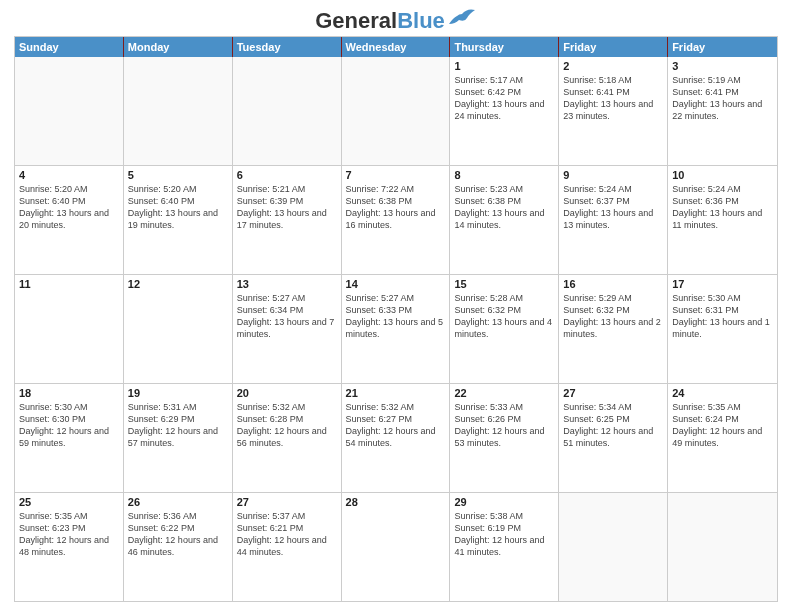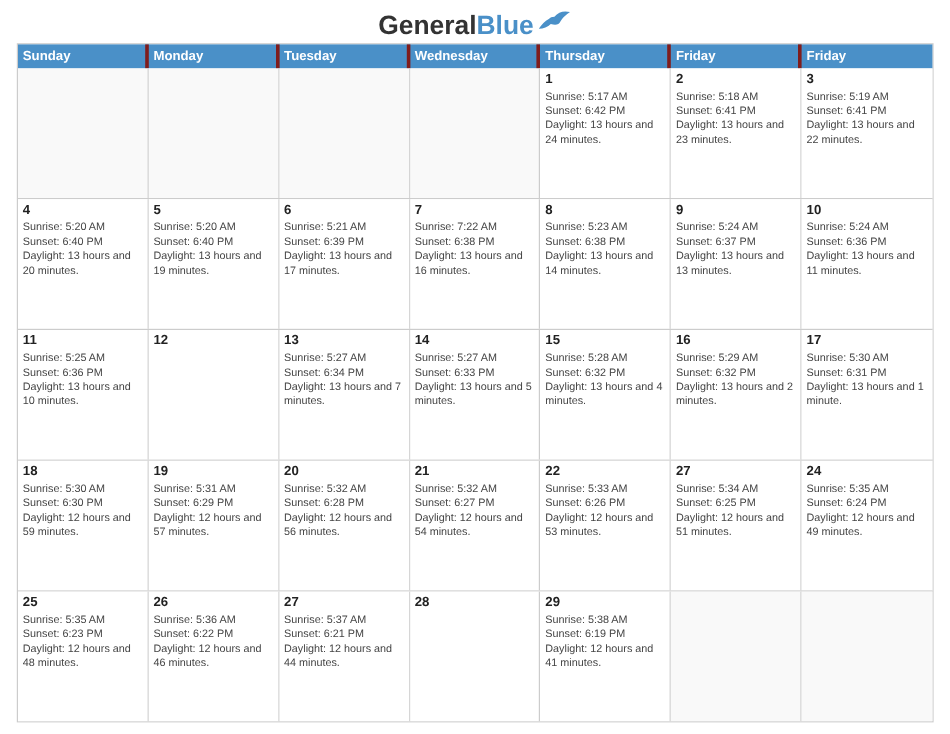--- a/index.html
+++ b/index.html
@@ -58,21 +58,21 @@
     .cal-header {
       display: grid;
       grid-template-columns: repeat(7, 1fr);
       background: #4a90c8;
     }
     .cal-header-cell {
       color: #fff;
       font-size: 11px;
       font-weight: bold;
       padding: 4px 4px;
-      border-right: 3px solid #7f1d1d;
+      border-right: 1px solid #7f1d1d;
     }
     .cal-header-cell:last-child { border-right: none; }
     .cal-body {
       flex: 1;
       display: flex;
       flex-direction: column;
     }
     .cal-row {
       display: grid;
       grid-template-columns: repeat(7, 1fr);
@@ -209,24 +209,20 @@
             <span class="day-num">10</span>
             <div class="cell-info">Sunrise: 5:24 AM
 Sunset: 6:36 PM
 Daylight: 13 hours
 and 11 minutes.</div>
           </div>
         </div>
         <div class="cal-row">
           <div class="cal-cell">
             <span class="day-num">11</span>
-            <div class="cell-info">Sunrise: 5:25 AM
-Sunset: 6:36 PM
-Daylight: 13 hours
-and 10 minutes.</div>
           </div>
           <div class="cal-cell">
             <span class="day-num">12</span>
           </div>
           <div class="cal-cell">
             <span class="day-num">13</span>
             <div class="cell-info">Sunrise: 5:27 AM
 Sunset: 6:34 PM
 Daylight: 13 hours
 and 7 minutes.</div>

